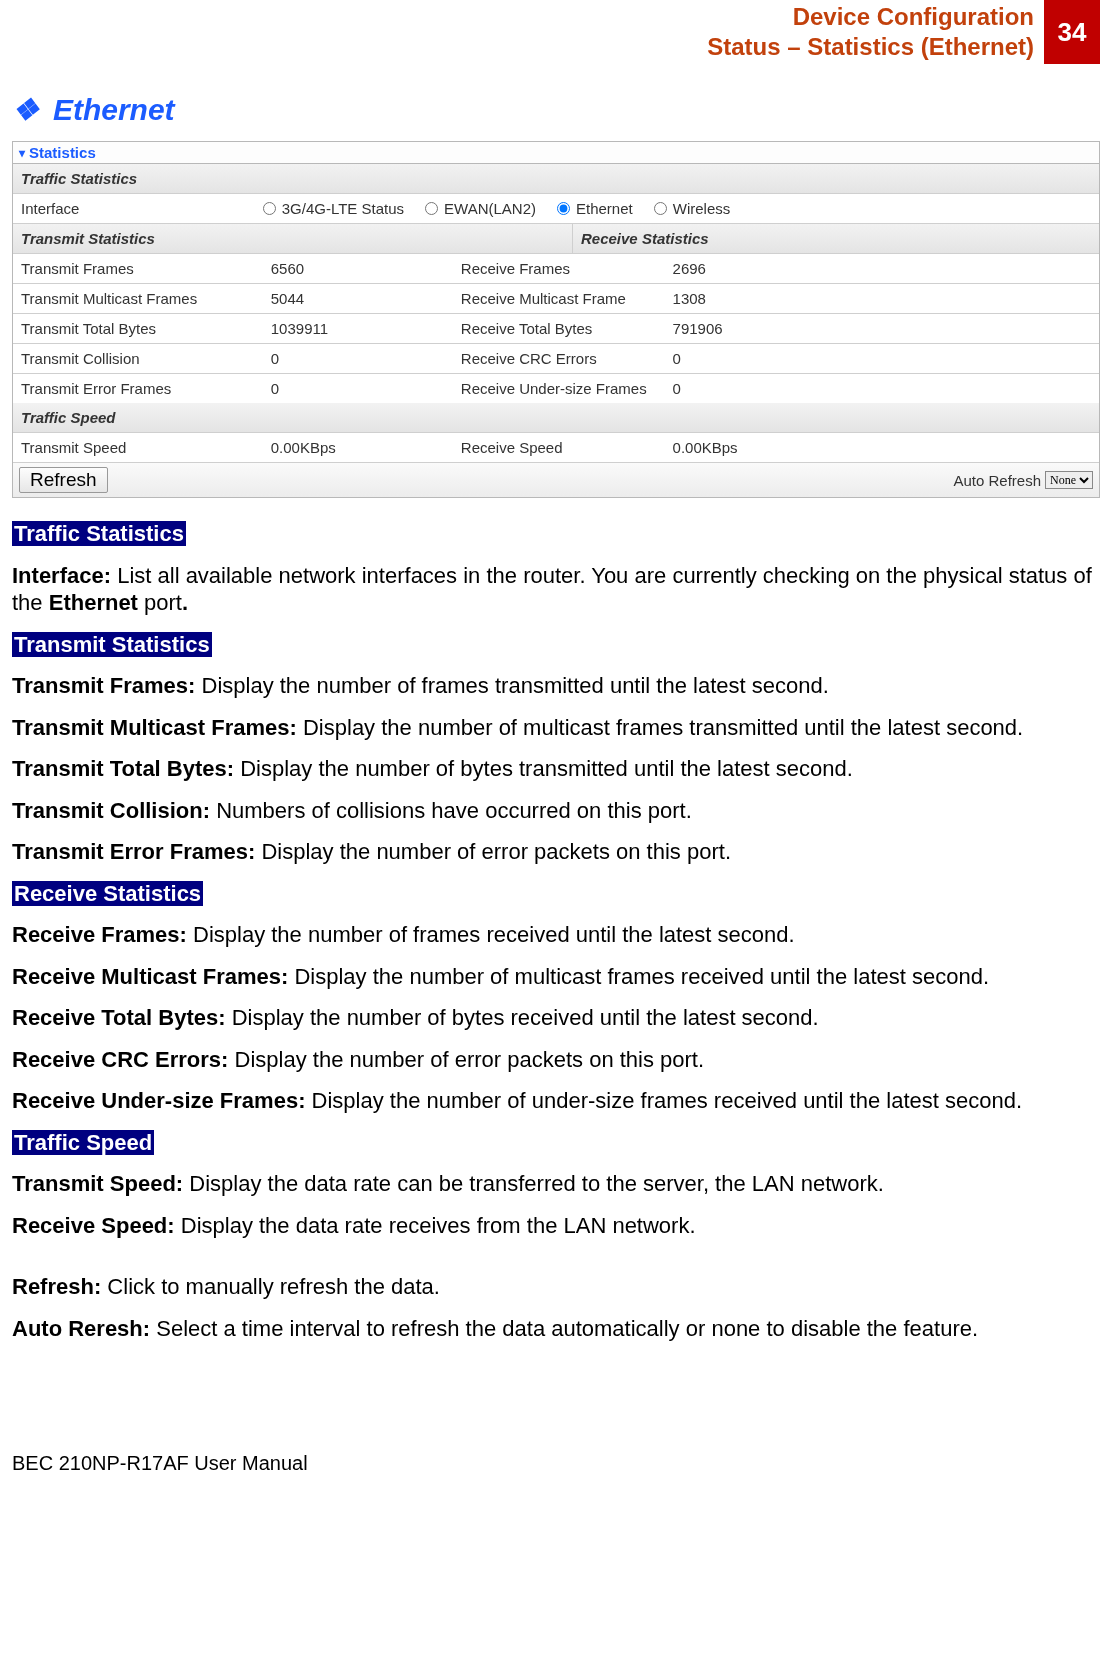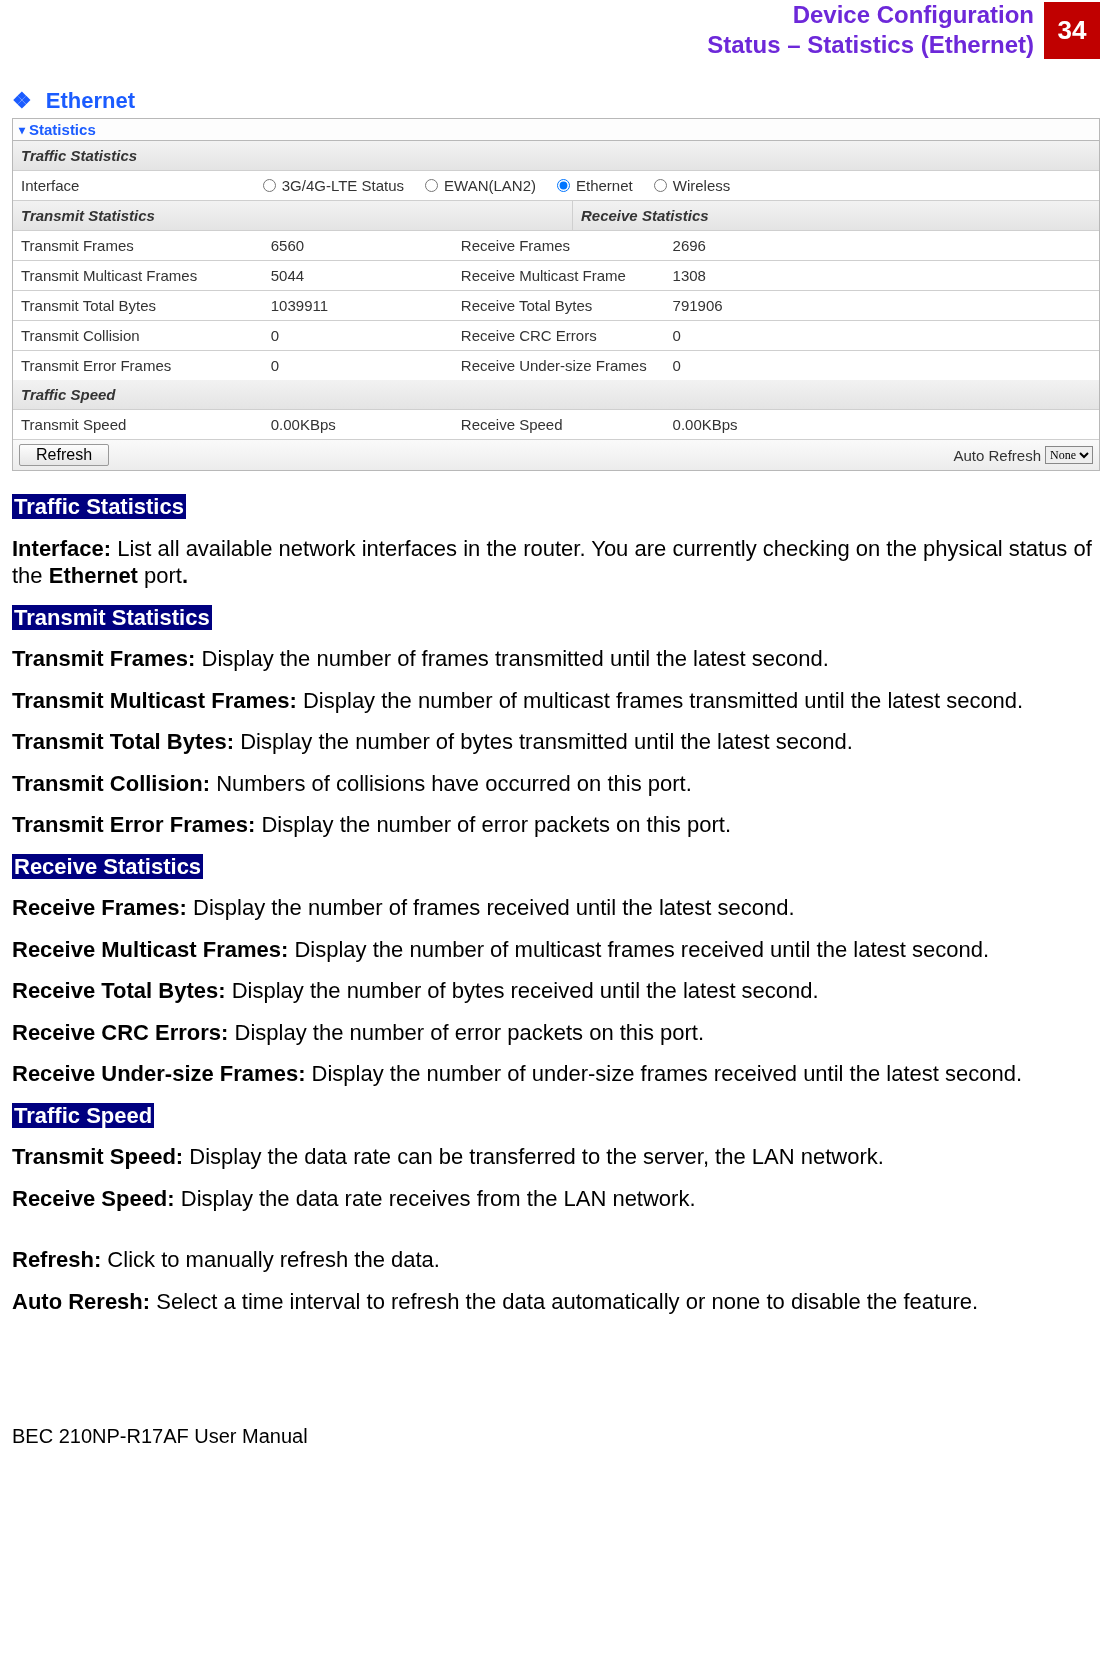--- a/index.html
+++ b/index.html
@@ -17,39 +17,40 @@
     display: flex;
     justify-content: flex-end;
     align-items: center;
     margin-bottom: 28px;
   }
   .header-text {
     text-align: right;
     font-weight: bold;
     font-size: 24px;
     line-height: 1.25;
-    color: #6d28d9;
+    color: #c2410c;
     padding-right: 10px;
   }
   .page-number-box {
     background: #c00000;
     color: #fff;
     font-weight: bold;
     font-size: 26px;
     width: 56px;
-    height: 57px;
+    height: 64px;
     display: flex;
     align-items: center;
     justify-content: center;
   }
   .bullet-heading {
     color: #1b5cff;
     font-weight: bold;
-    font-size: 22px;
-    margin: 4px 0 4px 0;
+    font-size: 30px;
+    margin: 4px 0 14px 0;
+    font-style: italic;
   }
   .bullet-heading .diamond {
     color: #1b5cff;
     margin-right: 14px;
   }
   
   .panel {
     border: 1px solid #b8b8b8;
     font-size: 15px;
     color: #333;
@@ -98,22 +99,22 @@
     display: flex;
     background: linear-gradient(#fafafa,#ececec);
     padding: 4px 6px;
     align-items: center;
     justify-content: space-between;
   }
   .refresh-left { flex: 0 0 60%; }
   .refresh-right { display: flex; align-items: center; gap: 4px; }
   button.refresh-btn {
     font-family: inherit;
-    font-size: 16px;
-    padding: 1px 16px;
+    font-size: 19px;
+    padding: 1px 10px;
     background: linear-gradient(#fdfdfd,#e6e6e6);
     border: 1px solid #999;
     border-radius: 2px;
     cursor: pointer;
   }
   select.auto-select {
     font-family: Liberation Serif, serif;
     font-size: 12px;
     border: 1px solid #888;
     background: #eee;

